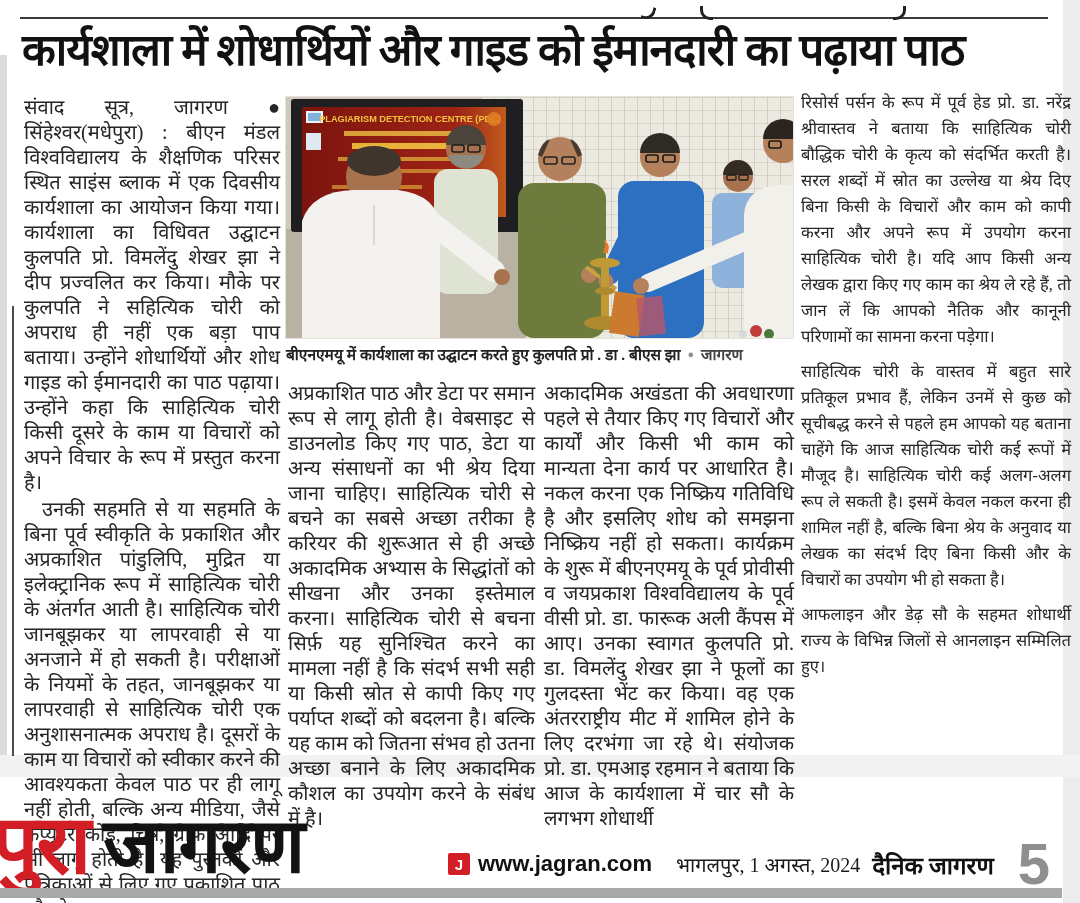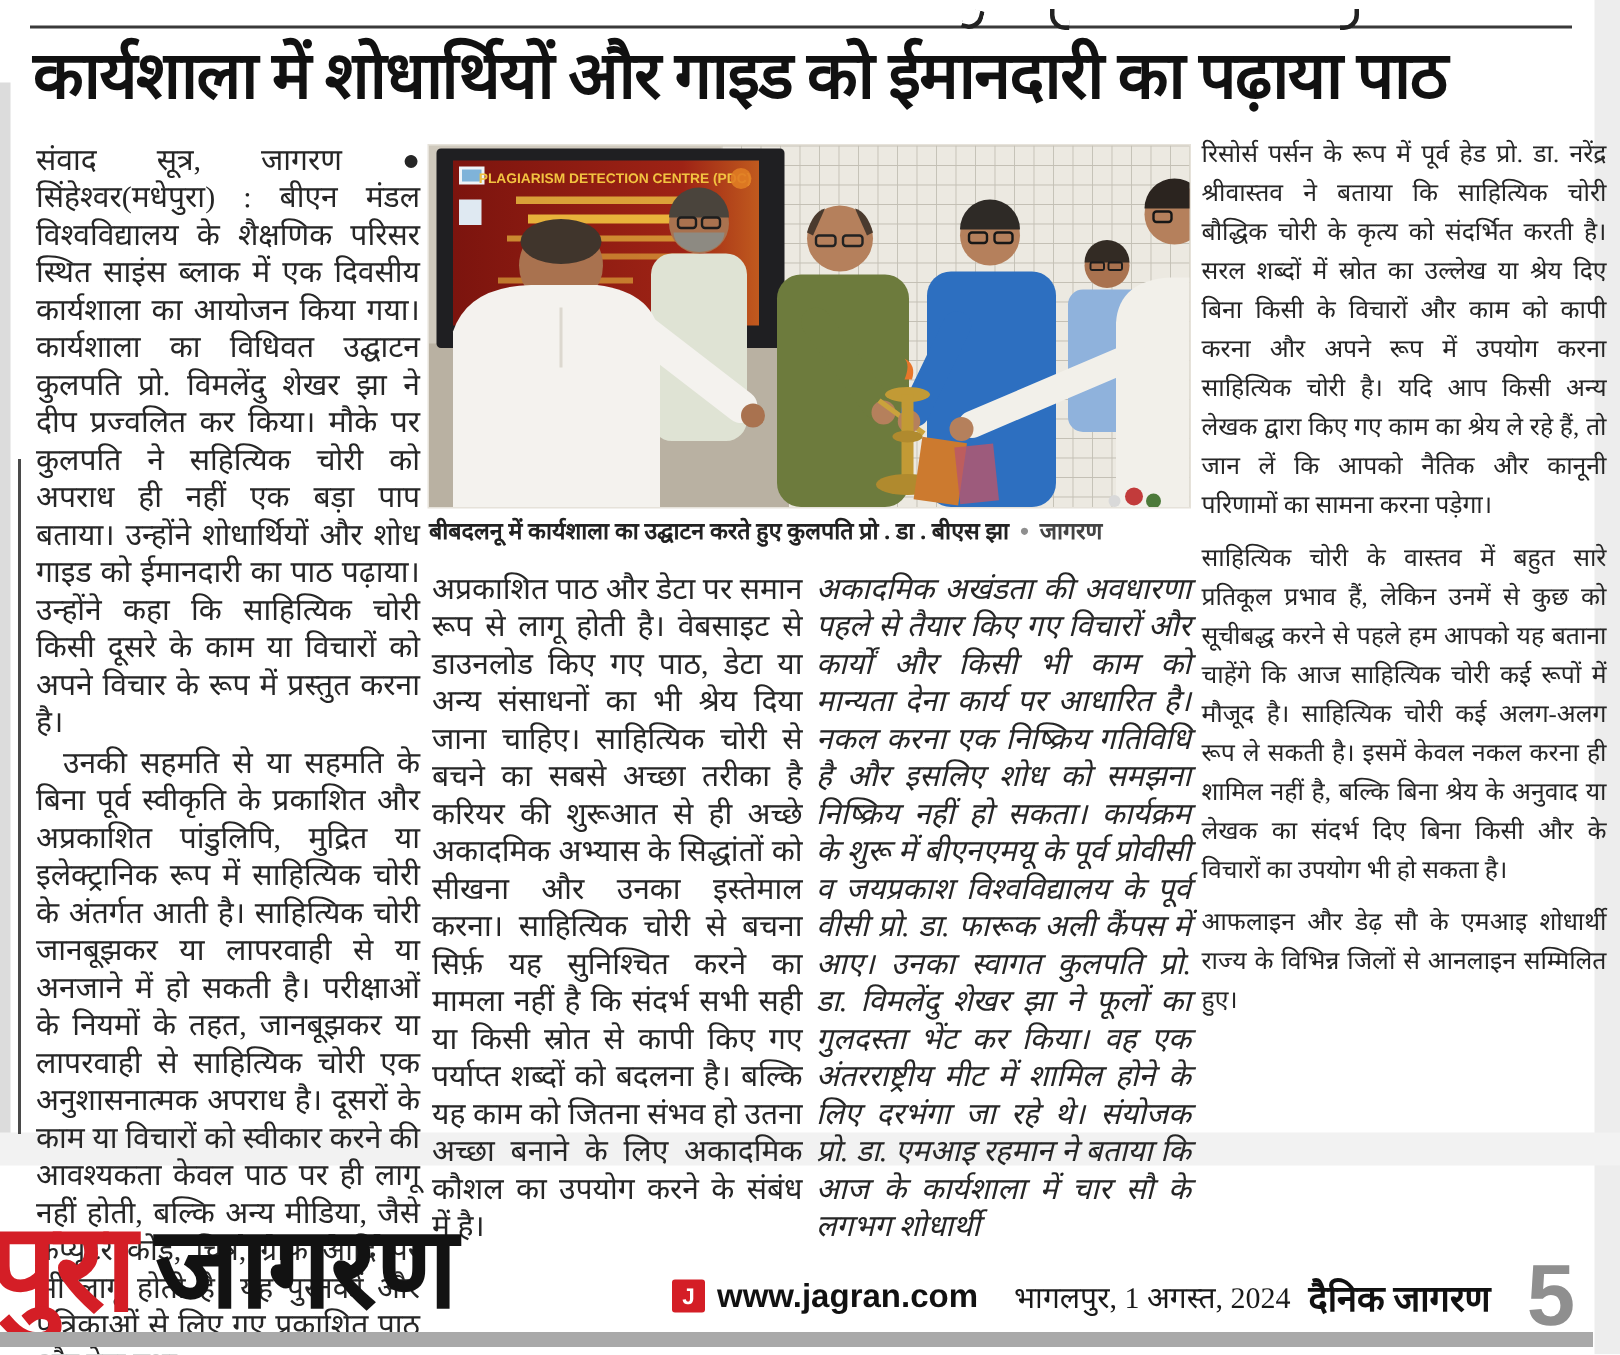--- a/index.html
+++ b/index.html
@@ -22,21 +22,21 @@
     position:absolute;left:22px;top:22px;width:1034px;
     font-weight:800;font-size:44px;line-height:58px;letter-spacing:-1px;color:#111;
     white-space:nowrap;transform-origin:left top;
   }
   
   .col{position:absolute;font-size:20px;line-height:25px;text-align:justify;color:#262626;}
   .col p{margin:0 0 2px 0;text-indent:0;}
   .col p.indent{text-indent:18px;}
   .col1{left:24px;top:95px;width:256px;}
   .col2{left:288px;top:381px;width:247px;}
-  .col3{left:544px;top:381px;width:250px;font-style:italic;}
+  .col3{left:544px;top:381px;width:250px;}
   .col4{left:801px;top:90px;width:270px;font-size:16.5px;line-height:26px;}
   .col4 .subhead{
     font-weight:800;font-size:23px;line-height:30px;text-align:left;color:#111;margin:0 0 8px 0;
   }
   .col4 p{margin:0 0 9px 0;}
   .vrule-left{position:absolute;left:12px;top:306px;width:2px;height:450px;background:#4a4a4a;}
   
   .photo{position:absolute;left:286px;top:97px;width:507px;height:241px;background:#d8d3c9;box-shadow:0 0 0 1px #e6e2da;}
   .photo svg{display:block;width:100%;height:100%;}
   .caption{
@@ -185,37 +185,37 @@
         <rect x="326" y="196" width="30" height="42" fill="#cc7a2f" transform="rotate(8 340 216)"></rect>
         <rect x="352" y="200" width="26" height="38" fill="#b9566a" opacity="0.8" transform="rotate(-6 364 218)"></rect>
         <circle cx="470" cy="234" r="6" fill="#c23b3b"></circle>
         <circle cx="483" cy="237" r="5" fill="#4d7a3a"></circle>
         <circle cx="457" cy="237" r="4" fill="#d9d9d9"></circle>
       </g>
     </svg>
   </div>
 
   <div class="caption">
-    <span>बीबदलनू में कार्यशाला का उद्घाटन करते हुए कुलपति प्रो . डा . बीएस झा</span>
+    <span>बीएनएमयू में कार्यशाला का उद्घाटन करते हुए कुलपति प्रो . डा . बीएस झा</span>
     <span class="bullet">●</span>
     <span class="credit">जागरण</span>
   </div>
 
   <div class="col col2">
     <p>अप्रकाशित पाठ और डेटा पर समान रूप से लागू होती है। वेबसाइट से डाउनलोड किए गए पाठ, डेटा या अन्य संसाधनों का भी श्रेय दिया जाना चाहिए। साहित्यिक चोरी से बचने का सबसे अच्छा तरीका है करियर की शुरूआत से ही अच्छे अकादमिक अभ्यास के सिद्धांतों को सीखना और उनका इस्तेमाल करना। साहित्यिक चोरी से बचना सिर्फ़ यह सुनिश्चित करने का मामला नहीं है कि संदर्भ सभी सही या किसी स्रोत से कापी किए गए पर्याप्त शब्दों को बदलना है। बल्कि यह काम को जितना संभव हो उतना अच्छा बनाने के लिए अकादमिक कौशल का उपयोग करने के संबंध में है।</p>
   </div>
 
   <div class="col col3">
     <p>अकादमिक अखंडता की अवधारणा पहले से तैयार किए गए विचारों और कार्यों और किसी भी काम को मान्यता देना कार्य पर आधारित है। नकल करना एक निष्क्रिय गतिविधि है और इसलिए शोध को समझना निष्क्रिय नहीं हो सकता। कार्यक्रम के शुरू में बीएनएमयू के पूर्व प्रोवीसी व जयप्रकाश विश्वविद्यालय के पूर्व वीसी प्रो. डा. फारूक अली कैंपस में आए। उनका स्वागत कुलपति प्रो. डा. विमलेंदु शेखर झा ने फूलों का गुलदस्ता भेंट कर किया। वह एक अंतरराष्ट्रीय मीट में शामिल होने के लिए दरभंगा जा रहे थे। संयोजक प्रो. डा. एमआइ रहमान ने बताया कि आज के कार्यशाला में चार सौ के लगभग शोधार्थी</p>
   </div>
 
   <div class="col col4">
     <p>रिसोर्स पर्सन के रूप में पूर्व हेड प्रो. डा. नरेंद्र श्रीवास्तव ने बताया कि साहित्यिक चोरी बौद्धिक चोरी के कृत्य को संदर्भित करती है। सरल शब्दों में स्रोत का उल्लेख या श्रेय दिए बिना किसी के विचारों और काम को कापी करना और अपने रूप में उपयोग करना साहित्यिक चोरी है। यदि आप किसी अन्य लेखक द्वारा किए गए काम का श्रेय ले रहे हैं, तो जान लें कि आपको नैतिक और कानूनी परिणामों का सामना करना पड़ेगा।</p>
     <p>साहित्यिक चोरी के वास्तव में बहुत सारे प्रतिकूल प्रभाव हैं, लेकिन उनमें से कुछ को सूचीबद्ध करने से पहले हम आपको यह बताना चाहेंगे कि आज साहित्यिक चोरी कई रूपों में मौजूद है। साहित्यिक चोरी कई अलग-अलग रूप ले सकती है। इसमें केवल नकल करना ही शामिल नहीं है, बल्कि बिना श्रेय के अनुवाद या लेखक का संदर्भ दिए बिना किसी और के विचारों का उपयोग भी हो सकता है।</p>
-    <p>आफलाइन और डेढ़ सौ के एमआइ शोधार्थी राज्य के विभिन्न जिलों से आनलाइन सम्मिलित हुए।</p>
+    <p>आफलाइन और डेढ़ सौ के सहमत शोधार्थी राज्य के विभिन्न जिलों से आनलाइन सम्मिलित हुए।</p>
   </div>
 
   <div class="masthead">
     <span class="red">पुरा</span>
     <span class="black">जागरण</span>
   </div>
 
   <div class="footer-right">
     <span class="jlogo">J</span>
     <span class="website">www.jagran.com</span>

